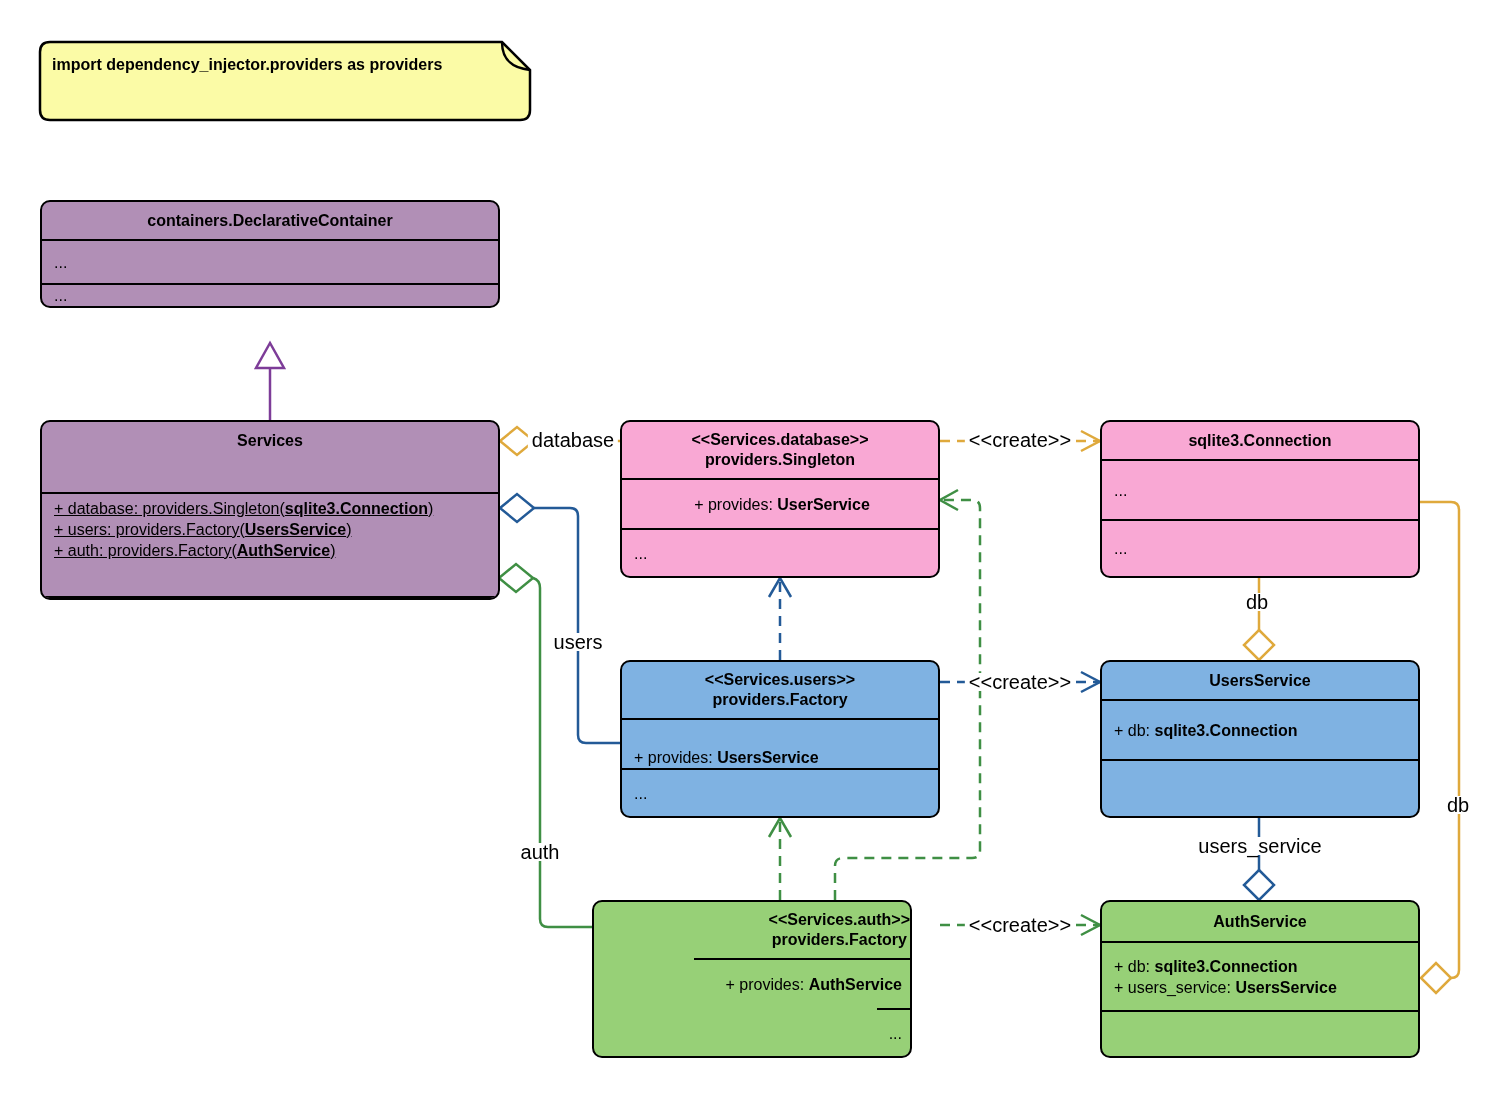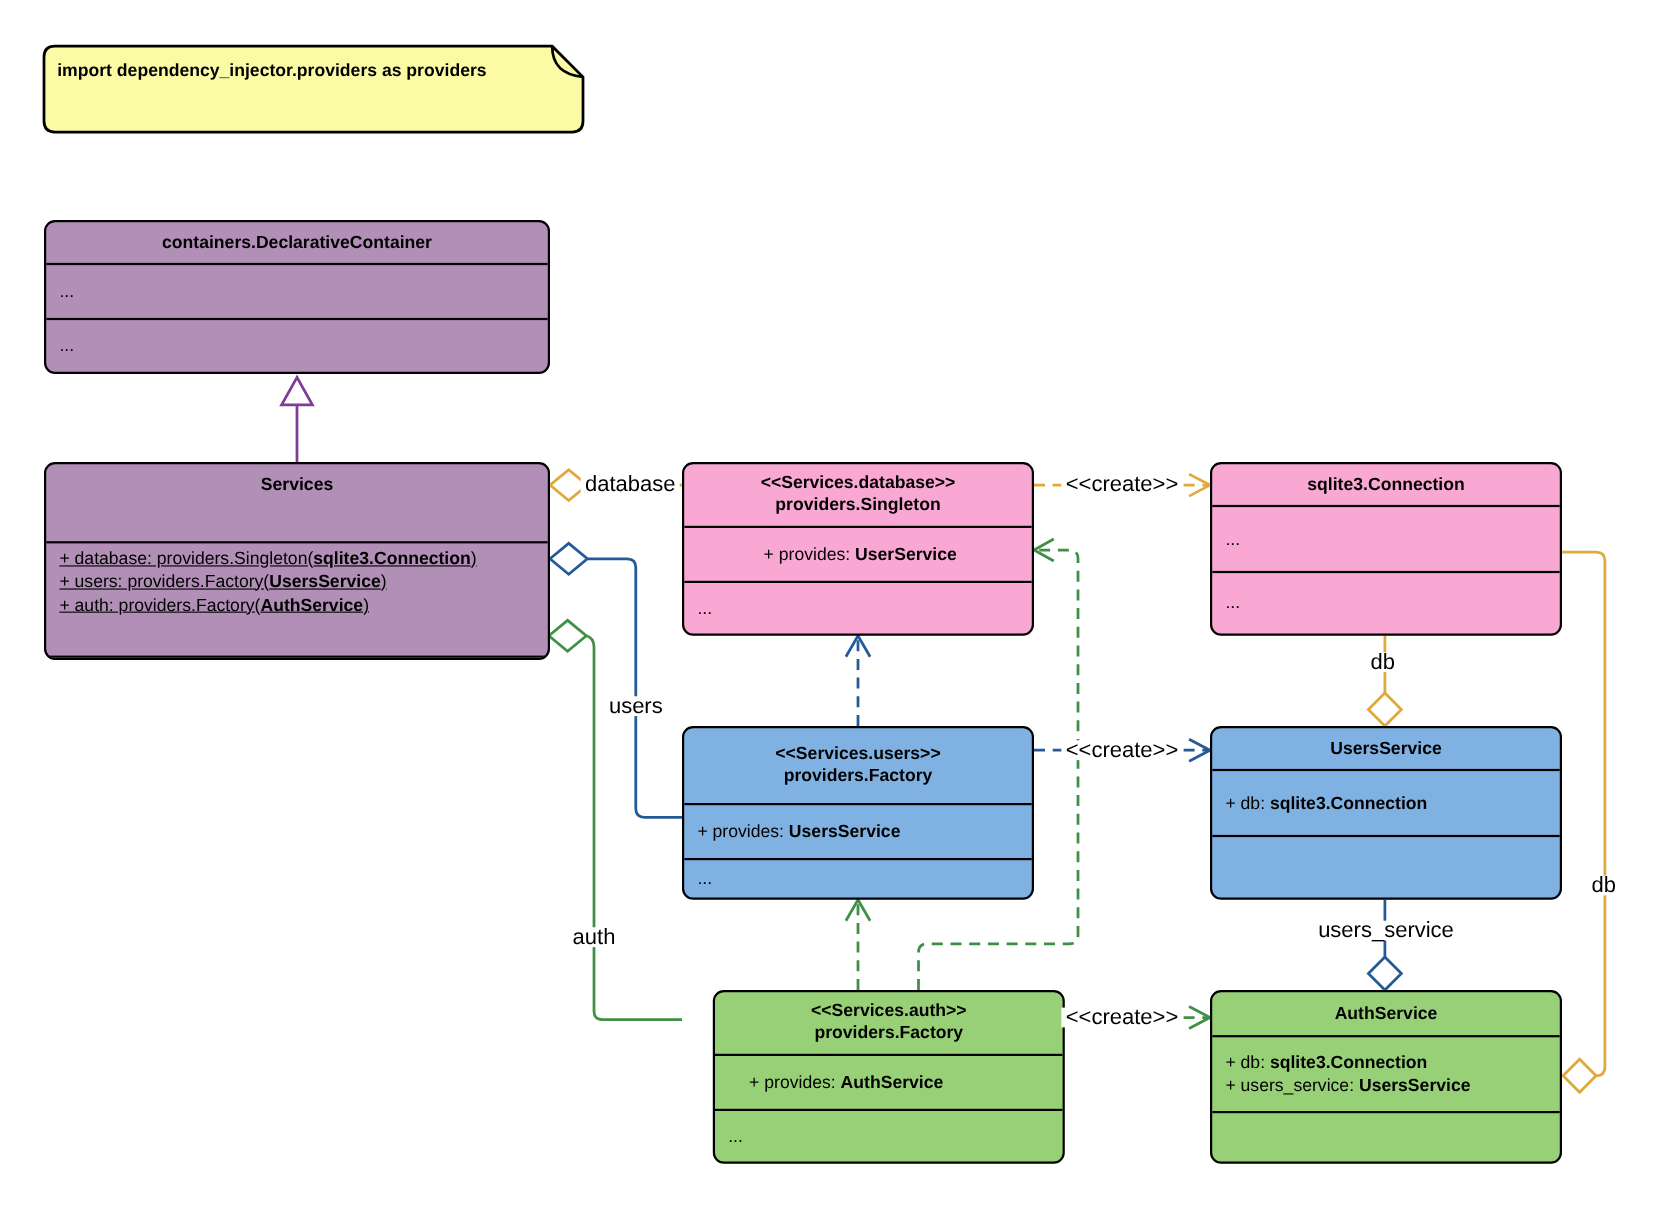--- a/index.html
+++ b/index.html
@@ -121,21 +121,21 @@
     <g>
       <path d="M 1420 502 L 1451 502 Q 1459 502 1459 510 L 1459 970 Q 1459 978 1451 978" fill="none" stroke-width="2.5" stroke="#DFA93C"></path>
       <polygon points="1421,978 1436,963 1451,978 1436,993" fill="#ffffff" stroke-width="2.5" stroke="#DFA93C"></polygon>
     </g>
   </svg>
 
   <div class="note-text">
     <div>import dependency_injector.providers as providers</div>
   </div>
 
-  <div class="uml-class purple" style="left:40px; top:200px; width:460px; height:140px;">
+  <div class="uml-class purple" style="left:40px; top:200px; width:460px; height:108px;">
     <div class="title" style="height:37px;">containers.DeclarativeContainer</div>
     <div class="comp" style="height:50px;">
       <div class="attr">...</div>
     </div>
     <div class="comp grow">
       <div class="attr">...</div>
     </div>
   </div>
 
   <div class="uml-class purple" style="left:40px; top:420px; width:460px; height:180px;gap:32px;">
@@ -165,41 +165,41 @@
     <div class="title" style="height:37px;">sqlite3.Connection</div>
     <div class="comp" style="height:60px;">
       <div class="attr">...</div>
     </div>
     <div class="comp grow">
       <div class="attr">...</div>
     </div>
   </div>
 
   <div class="uml-class blue" style="left:620px; top:660px; width:320px; height:158px;">
-    <div class="title" style="height:68px;">
+    <div class="title" style="height:56px;">
       <div>&lt;&lt;Services.users&gt;&gt;</div>
       <div>providers.Factory</div>
     </div>
-    <div class="comp" style="height:50px;">
+    <div class="comp" style="height:50px;justify-content:flex-end;">
       <div class="attr"><span>+ provides: </span><b>UsersService</b></div>
     </div>
     <div class="comp grow">
       <div class="attr">...</div>
     </div>
   </div>
 
   <div class="uml-class blue" style="left:1100px; top:660px; width:320px; height:158px;">
     <div class="title" style="height:37px;">UsersService</div>
     <div class="comp" style="height:60px;">
       <div class="attr"><span>+ db: </span><b>sqlite3.Connection</b></div>
     </div>
     <div class="comp grow"></div>
   </div>
 
-  <div class="uml-class green" style="left:648px; top:900px; width:320px; height:158px;">
+  <div class="uml-class green" style="left:592px; top:900px; width:320px; height:158px;align-items:flex-end;">
     <div class="title" style="height:56px;">
       <div>&lt;&lt;Services.auth&gt;&gt;</div>
       <div>providers.Factory</div>
     </div>
     <div class="comp" style="height:50px;padding-left:31px;">
       <div class="attr"><span>+ provides: </span><b>AuthService</b></div>
     </div>
     <div class="comp grow">
       <div class="attr">...</div>
     </div>

